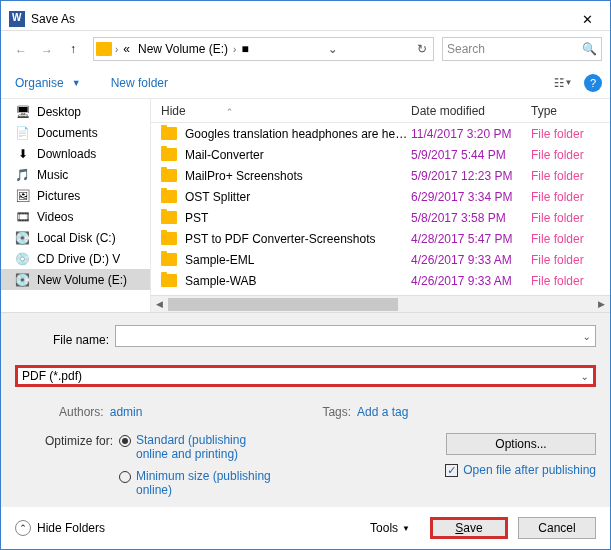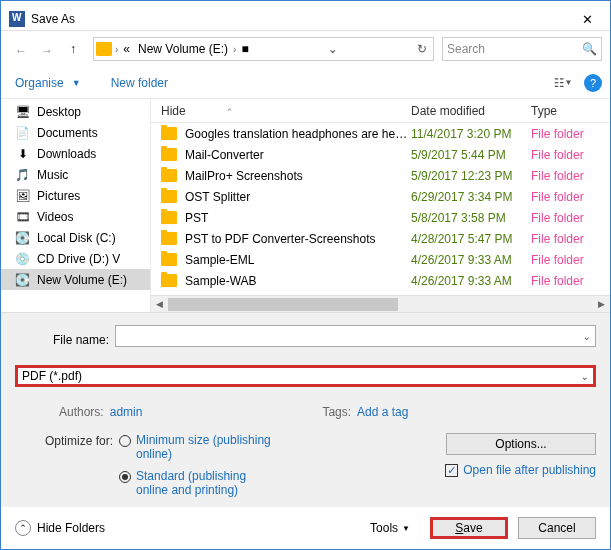--- a/index.html
+++ b/index.html
@@ -34,21 +34,21 @@
 .cols{height:24px;display:flex;align-items:center;border-bottom:1px solid #e8e8e8;padding-left:10px;color:#333}
 .cols .c1{width:250px}
 .cols .c2{width:120px}
 .cols .c3{flex:1}
 .cols .sort{font-size:9px;margin-left:40px;color:#888}
 .rows{flex:1;overflow:hidden}
 .row{height:21px;display:flex;align-items:center;padding-left:10px}
 .row .fico{width:16px;height:13px;background:#fdb900;border-radius:1px;margin-right:8px;position:relative}
 .row .fico::before{content:"";position:absolute;top:-2px;left:0;width:6px;height:2px;background:#fdb900;border-radius:1px 1px 0 0}
 .row .n{width:226px;white-space:nowrap;overflow:hidden;text-overflow:ellipsis}
-.row .d{width:120px;color:#4d7c0f}
+.row .d{width:120px;color:#a21caf}
 .row .t{color:#ec4899}
 .hscroll{height:17px;display:flex;background:#f0f0f0;border-top:1px solid #e0e0e0}
 .hscroll .arr{width:17px;display:flex;align-items:center;justify-content:center;color:#666;font-size:9px}
 .hscroll .track{flex:1;position:relative}
 .hscroll .thumb{position:absolute;left:0;top:2px;width:230px;height:13px;background:#c8c8c8}
 .bottom{background:#f0f0f0;border-top:1px solid #ddd;padding:12px 14px 10px}
 .frow{display:flex;align-items:flex-end;margin-bottom:18px}
 .flabel{width:100px;text-align:right;padding-right:6px}
 .finput{flex:1;height:22px;border:1px solid #aaa;background:#fff;padding:0 4px;display:flex;align-items:center}
 .combo{display:flex;align-items:center;justify-content:space-between}
@@ -240,26 +240,26 @@
   </div>
   <div class="meta">
     <div><span class="ml">Authors:</span><span class="mv">admin</span></div>
     <div style="margin-left:140px"><span class="ml">Tags:</span><span class="mv">Add a tag</span></div>
   </div>
   <div class="optrow">
     <div class="optcol">
       <div class="optlab">Optimize for:</div>
       <div class="radios">
         <div class="radio">
+          <div class="r on"></div>
+          <div class="txt" style="width:140px">Standard (publishing online and printing)</div>
+        </div>
+        <div class="radio">
           <div class="r"></div>
           <div class="txt" style="width:140px">Minimum size (publishing online)</div>
-        </div>
-        <div class="radio">
-          <div class="r on"></div>
-          <div class="txt" style="width:140px">Standard (publishing online and printing)</div>
         </div>
       </div>
     </div>
     <div class="rightcol">
       <div class="optbtn">
           <span>Options...</span>
         </div>
       <div class="chk">
         <div class="box">✓</div>
         <div class="ct">Open file after publishing</div>

